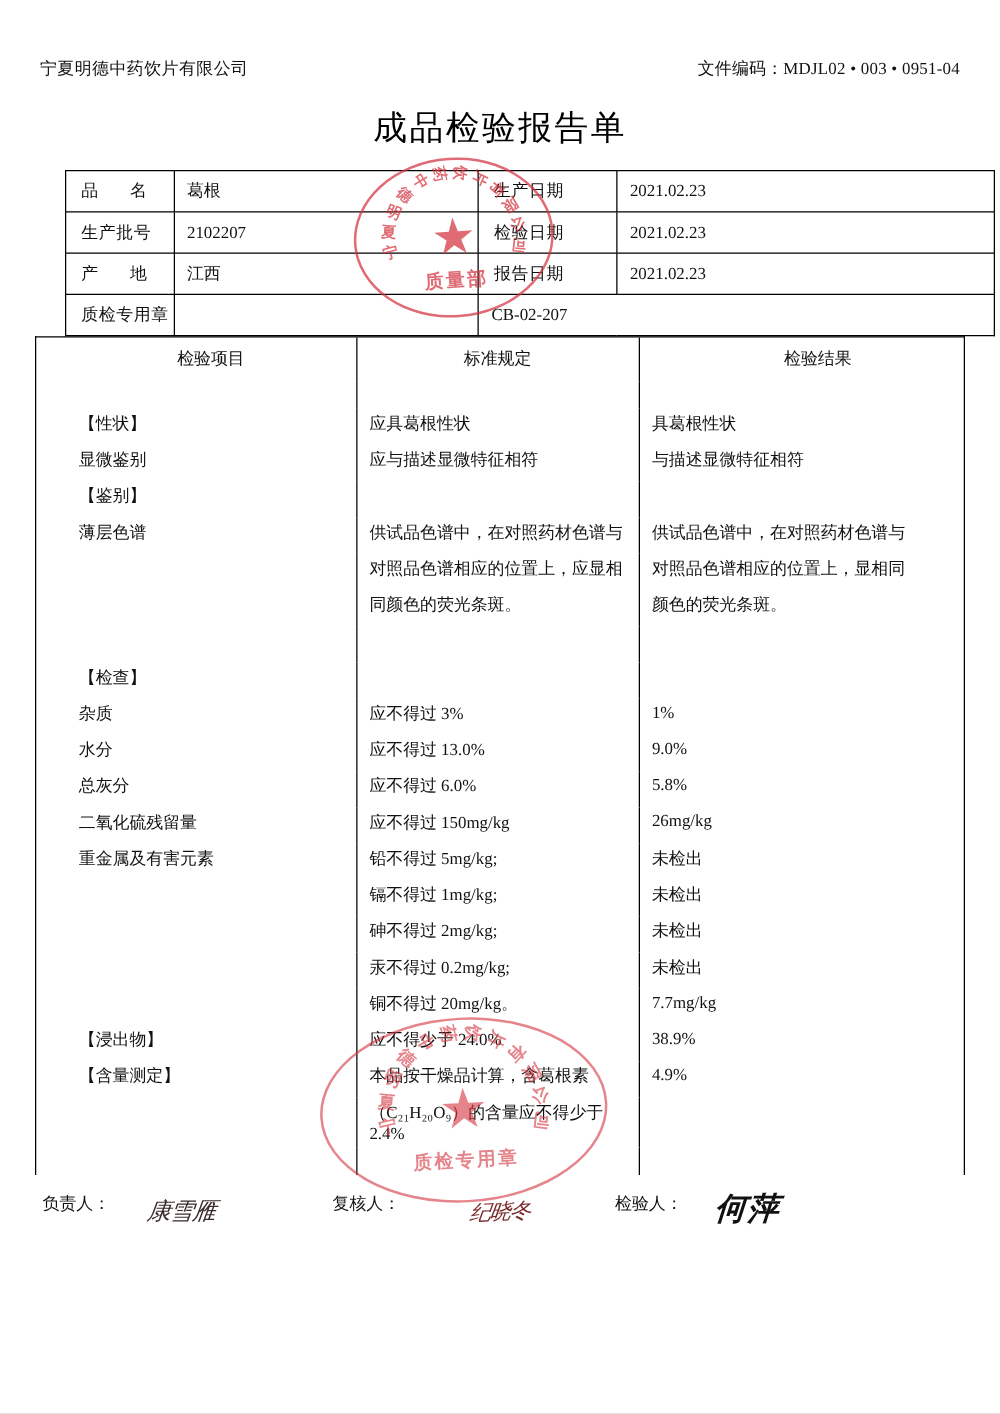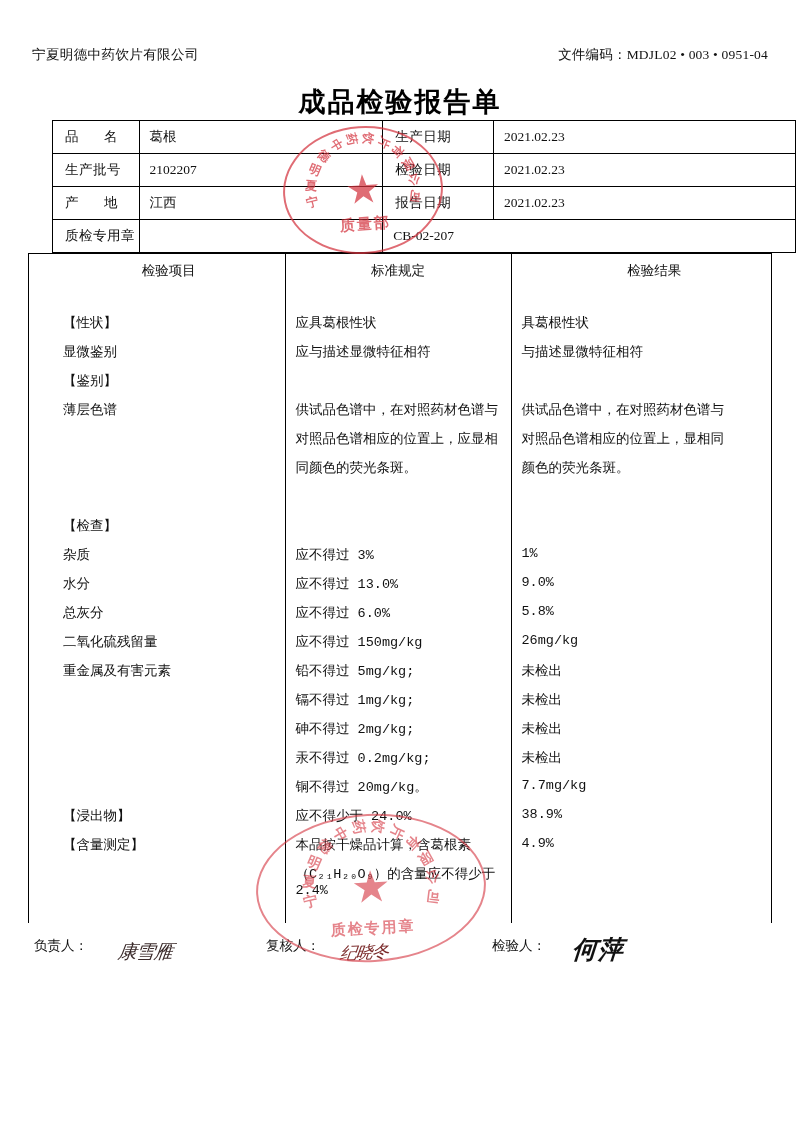--- a/index.html
+++ b/index.html
@@ -35,23 +35,24 @@
     font-size: 13.5px;
     color: #111;
     padding: 22px 4px 0 4px;
   }
   .hdr-left { letter-spacing: .4px; }
   .hdr-right { letter-spacing: .2px; }
 
   .doc-title {
     text-align: center;
     font-size: 27px;
-    font-weight: bold;
+    font-weight: normal;
     letter-spacing: 2px;
     margin-top: 20px;
+    margin-bottom: 16px;
     color: #000;
   }
 
   
   table {
     border-collapse: collapse;
     width: 100%;
     table-layout: fixed;
     margin-left: 24px;
   }
@@ -95,21 +96,20 @@
     text-align: center;
     padding-top: 8px;
     padding-bottom: 9px;
     border-bottom: none;
   }
   .res-wrap {
     border-left: 1px solid #000;
     border-right: 1px solid #000;
     border-top: 1px solid #000;
     position: relative;
-    font-family: Liberation Mono, monospace;
   }
   .spacer-row td { height: 16px; }
   .row-item td { height: 23px; }
   .c1 { width: 232px; }
   .c2 { width: 226px; }
   .c3 { width: 286px; }
 
   .conc {
     border: 1px solid #000;
     border-top: 1px solid #000;
@@ -124,21 +124,21 @@
     font-size: 13.5px;
     color: #111;
     padding: 14px 6px 0 6px;
     position: relative;
   }
   .sign > div {
     display: flex;
     align-items: flex-start;
   }
   .sig-1 { width: 232px; }
-  .sig-2 { width: 226px; }
+  .sig-2 { width: 226px; gap: 36px; }
   .sig-3 { width: 260px; }
   .sig-label { white-space: nowrap; }
 
   .hand {
     font-family: "DejaVu Serif", serif;
     color: #2b2b66;
     font-style: italic;
   }
   .hand-1 {
     color: #3a2a2a;

